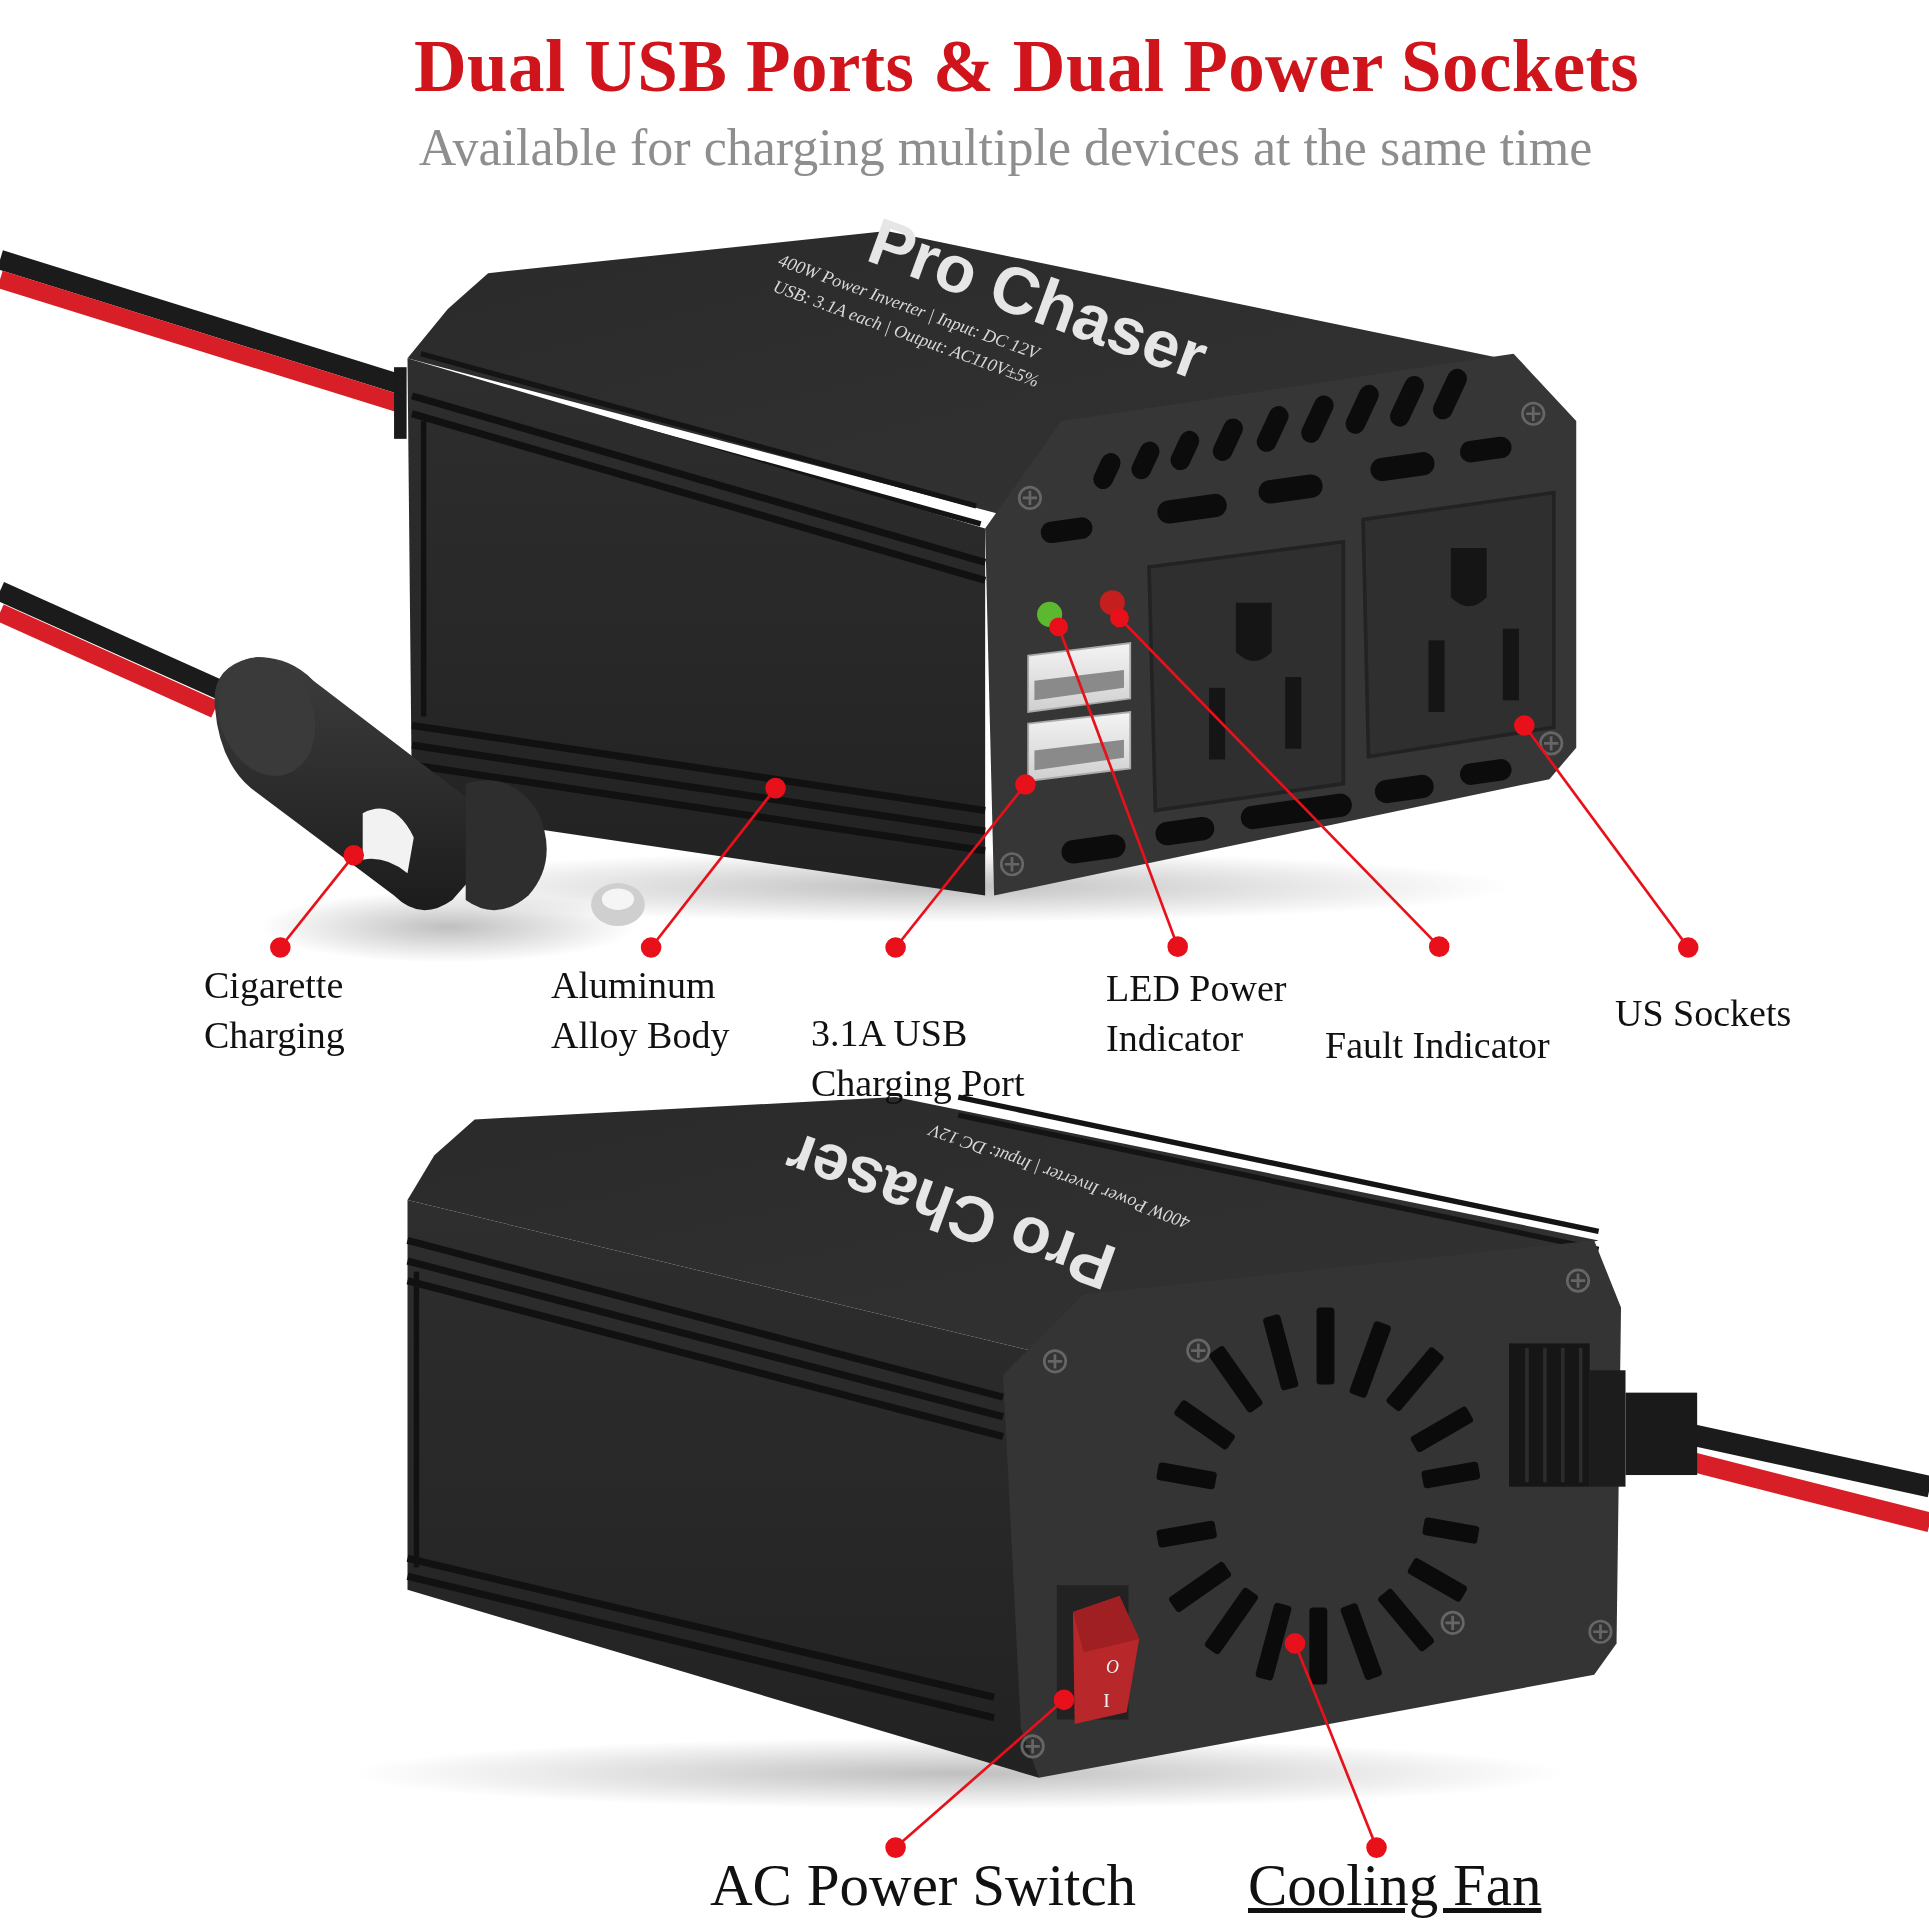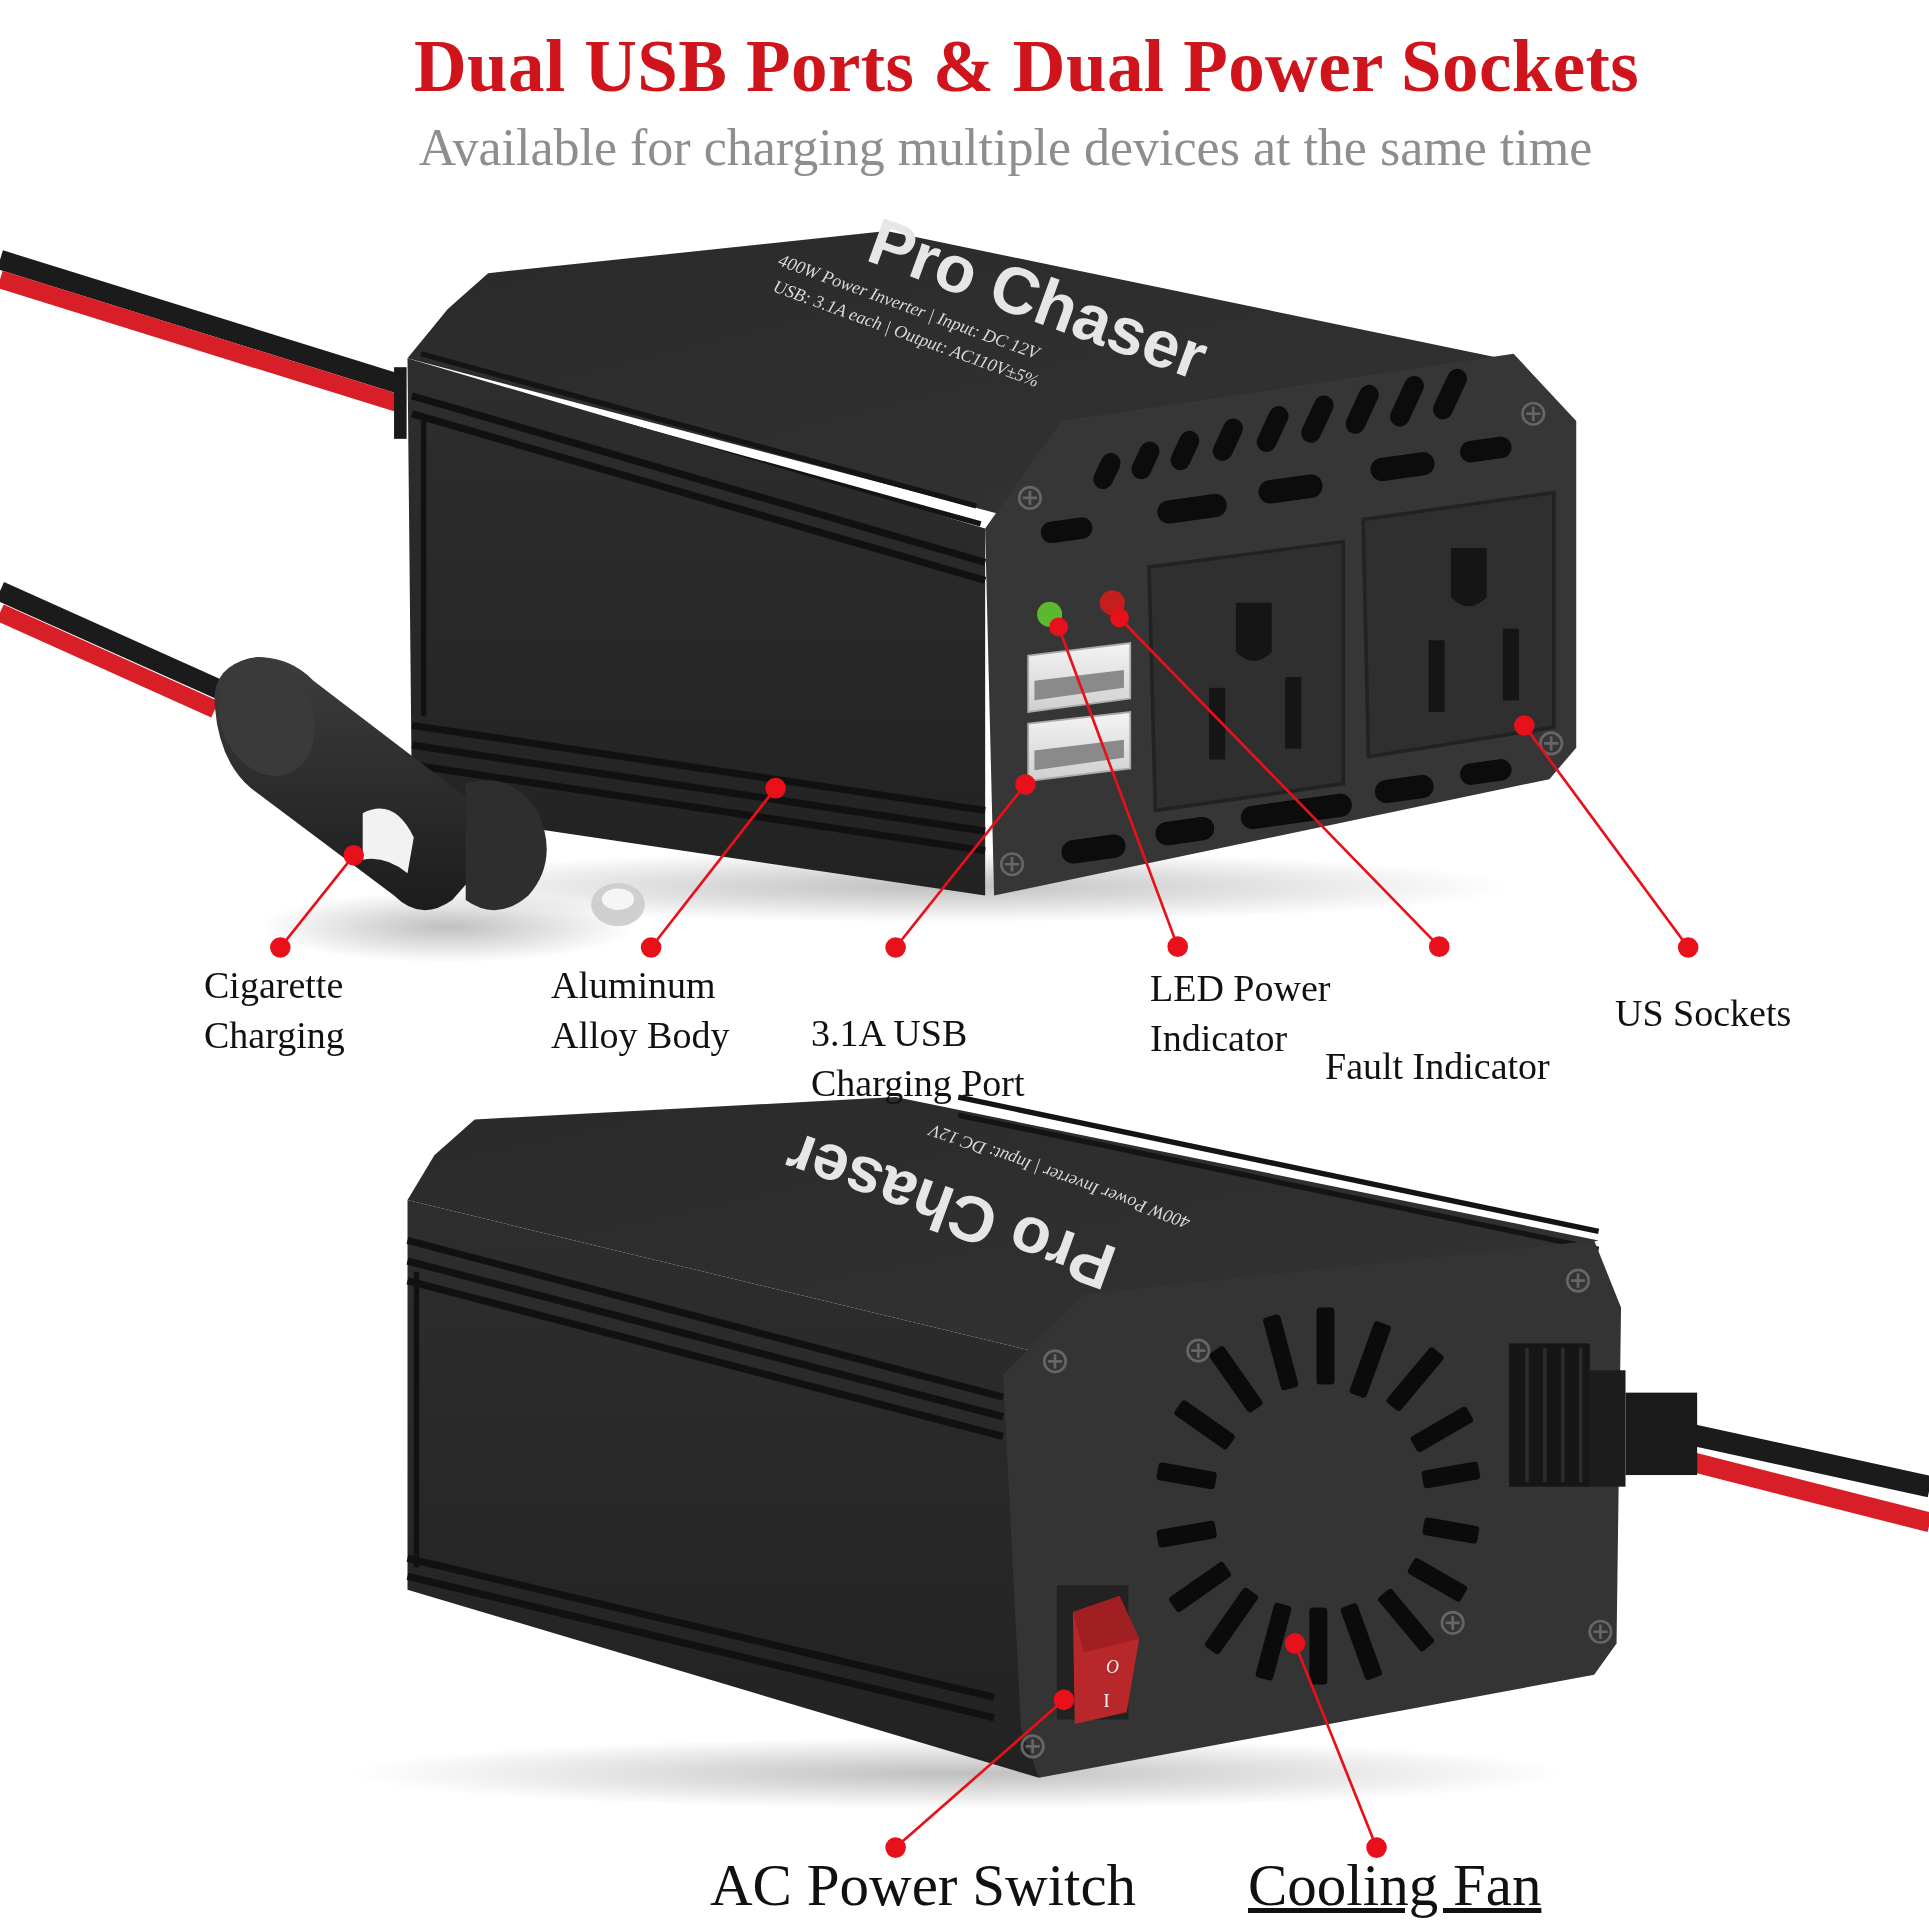--- a/index.html
+++ b/index.html
@@ -270,25 +270,25 @@
   <div>Charging</div>
 </div>
 <div class="label" style="left:551px; top:960px;font-family:Liberation Serif, serif;">
   <div>Aluminum</div>
   <div>Alloy Body</div>
 </div>
 <div class="label" style="left:811px; top:1008px;">
   <div>3.1A USB</div>
   <div>Charging Port</div>
 </div>
-<div class="label" style="left:1106px; top:963px;margin-left:44px;">
+<div class="label" style="left:1106px; top:963px;">
   <div>LED Power</div>
   <div>Indicator</div>
 </div>
-<div class="label" style="left:1325px; top:1041px;">
+<div class="label" style="left:1325px; top:1020px;">
   <div>Fault Indicator</div>
 </div>
 <div class="label" style="left:1615px; top:988px;">
   <div>US Sockets</div>
 </div>
 
 <div class="label label-lg" style="left:710px; top:1858px;">
   <div>AC Power Switch</div>
 </div>
 <div class="label label-lg" style="left:1248px; top:1858px;text-decoration:underline;">

